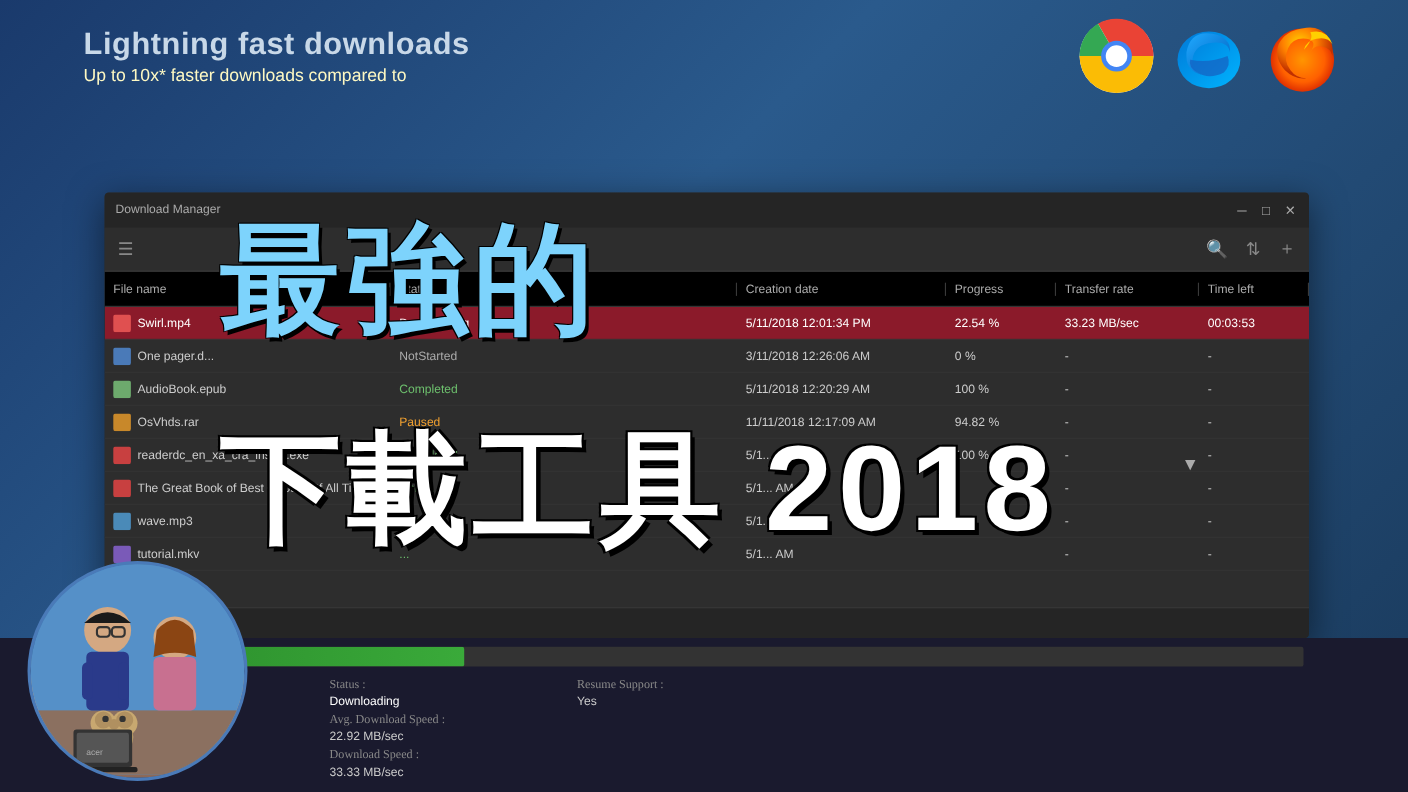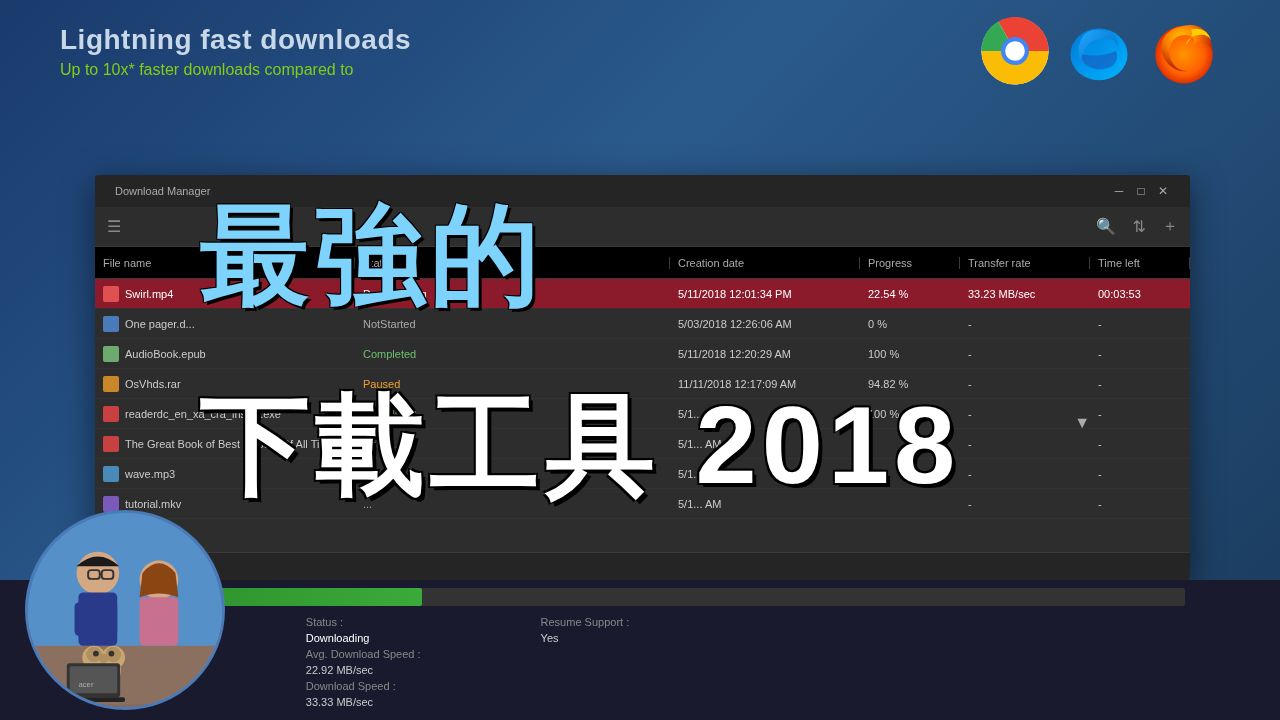--- a/index.html
+++ b/index.html
@@ -16,42 +16,42 @@
     .bg {
       position: absolute;
       inset: 0;
       background: linear-gradient(135deg, #1a3a6c 0%, #2a5a8c 40%, #1a3a5c 100%);
     }
 
     
     .top-section {
       position: absolute;
       top: 15px;
-      left: 60px;
+      left: 76px;
       right: 60px;
       display: flex;
       align-items: center;
       justify-content: space-between;
     }
 
     .top-text {
       display: flex;
       flex-direction: column;
     }
 
     .top-title {
       font-size: 28px;
       font-weight: bold;
       color: #c8d8e8;
       letter-spacing: 0.5px;
     }
 
     .top-subtitle {
       font-size: 16px;
-      color: #84cc16;
+      color: #fef9c3;
       margin-top: 5px;
     }
 
     .browser-icons {
       display: flex;
       align-items: center;
       gap: 15px;
     }
 
     
@@ -85,21 +85,21 @@
       overflow: hidden;
       display: flex;
       flex-direction: column;
     }
 
     .dm-titlebar {
       background: #252525;
       height: 32px;
       display: flex;
       align-items: center;
-      padding: 0 20px;
+      padding: 0 10px;
       flex-shrink: 0;
     }
 
     .dm-title-text {
       font-size: 11px;
       color: #aaa;
       flex: 1;
     }
 
     .dm-controls {
@@ -281,20 +281,21 @@
 
     .stat-group {
       display: flex;
       flex-direction: column;
       gap: 4px;
     }
 
     .stat-label {
       font-size: 11px;
       color: #888;
+      font-family: Liberation Serif, serif;
     }
 
     .stat-value {
       font-size: 11px;
       color: #ccc;
     }
 
     
     .avatar-circle {
       position: absolute;
@@ -446,21 +447,21 @@
       <div>22.54 %</div>
       <div>33.23 MB/sec</div>
       <div>00:03:53</div>
     </div>
         <div class="dm-row">
       <div class="file-cell">
         <div class="file-icon" style="background:#4a7ab8;"></div>
         <span>One pager.d...</span>
       </div>
       <div><span class="status-not-started">NotStarted</span></div>
-      <div>5/03/2018 12:26:06 AM</div>
+      <div>3/11/2018 12:26:06 AM</div>
       <div>0 %</div>
       <div>-</div>
       <div>-</div>
     </div>
         <div class="dm-row">
       <div class="file-cell">
         <div class="file-icon" style="background:#6daa6d;"></div>
         <span>AudioBook.epub</span>
       </div>
       <div><span class="status-completed">Completed</span></div>

